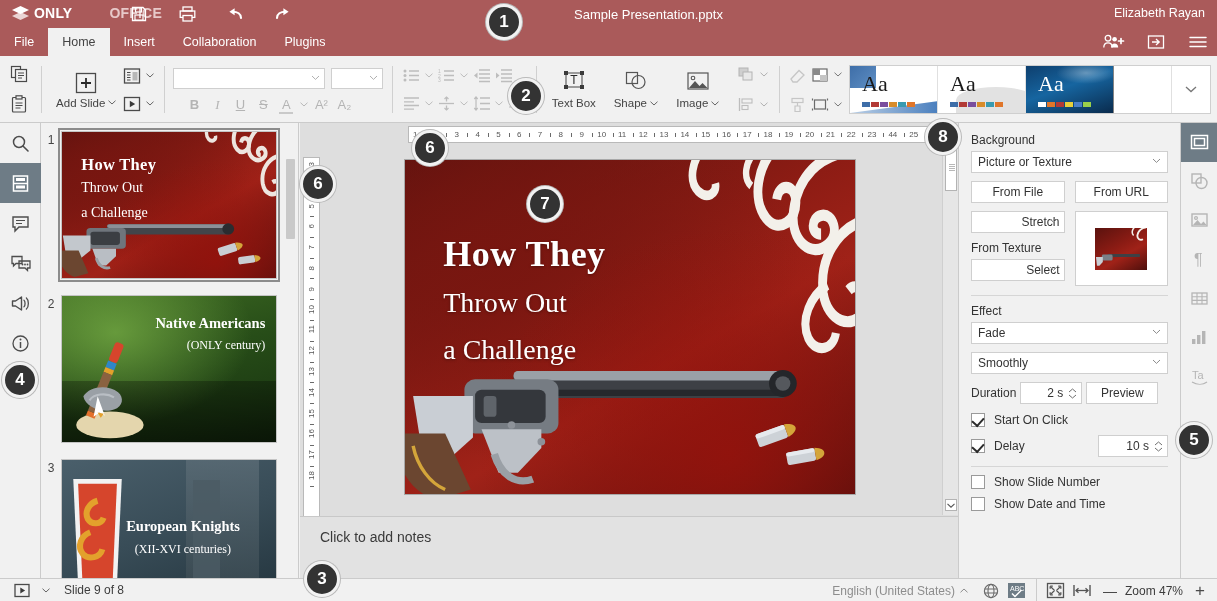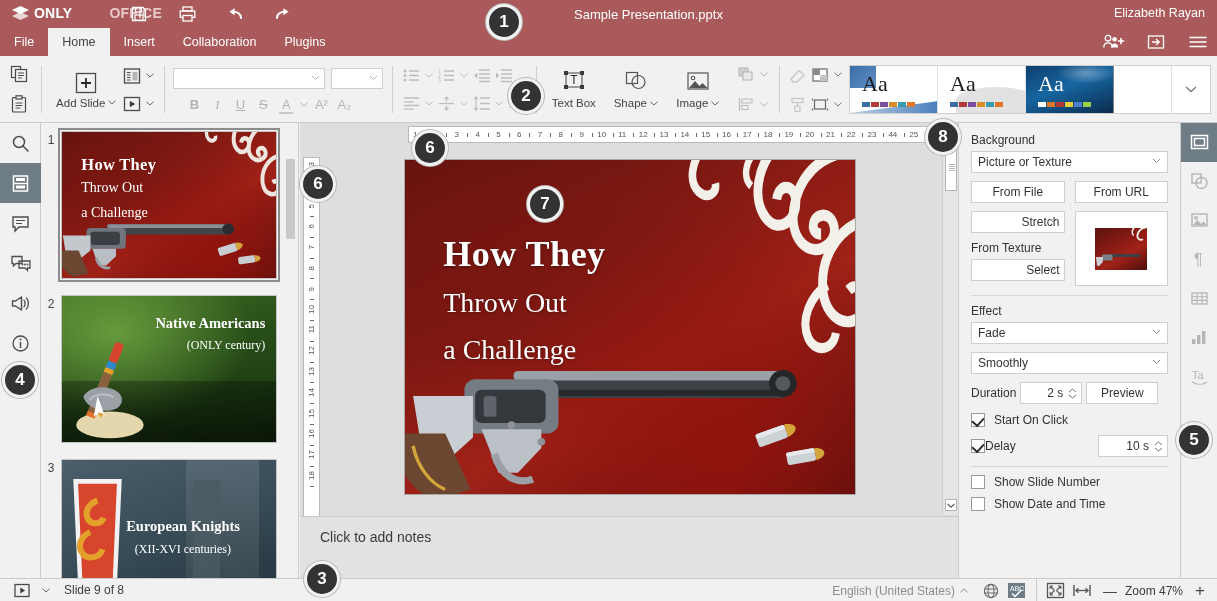--- a/index.html
+++ b/index.html
@@ -1088,21 +1088,21 @@
       </div>
       <div class="rp-btn" style="width:72px;">Preview</div>
     </div>
 
     <div class="rp-check">
       <div class="cbx on"></div>
       <span>Start On Click</span>
     </div>
 
     <div class="rp-check" style="justify-content:space-between;">
-      <div style="display:flex;align-items:center;">
+      <div style="display:flex;align-items:center;gap:9px;">
         <div class="cbx on"></div>
         <span>Delay</span>
       </div>
       <div class="rp-spin" style="width:70px;">
         <span>10 s</span>
         <span class="ar">
           <svg width="9" height="5" viewBox="0 0 9 5">
               <path d="M1 4 4.5 1 8 4" fill="none" stroke="#6f6f6f" stroke-width="1"></path>
             </svg>
           <svg width="9" height="5" viewBox="0 0 9 5">

